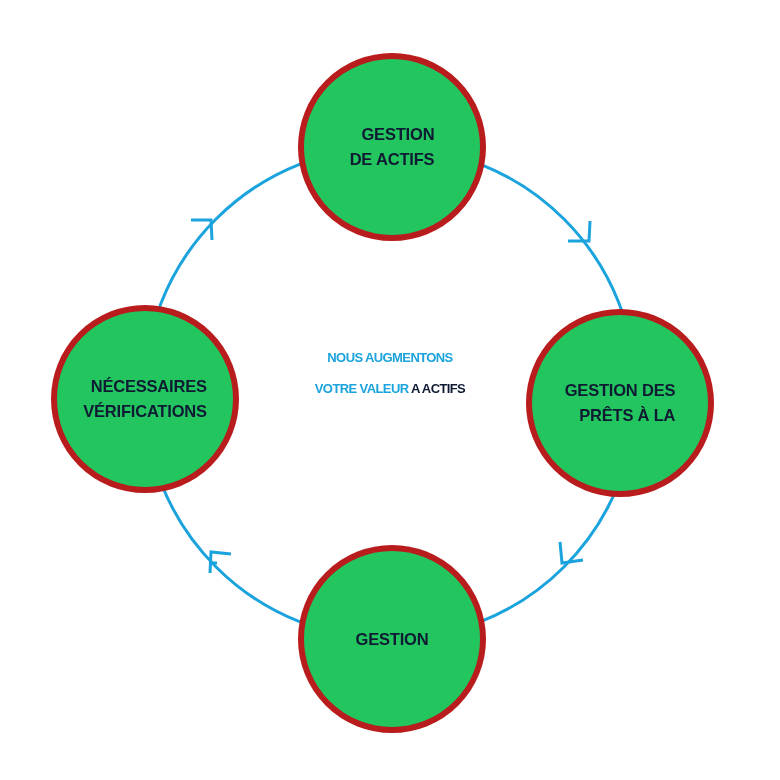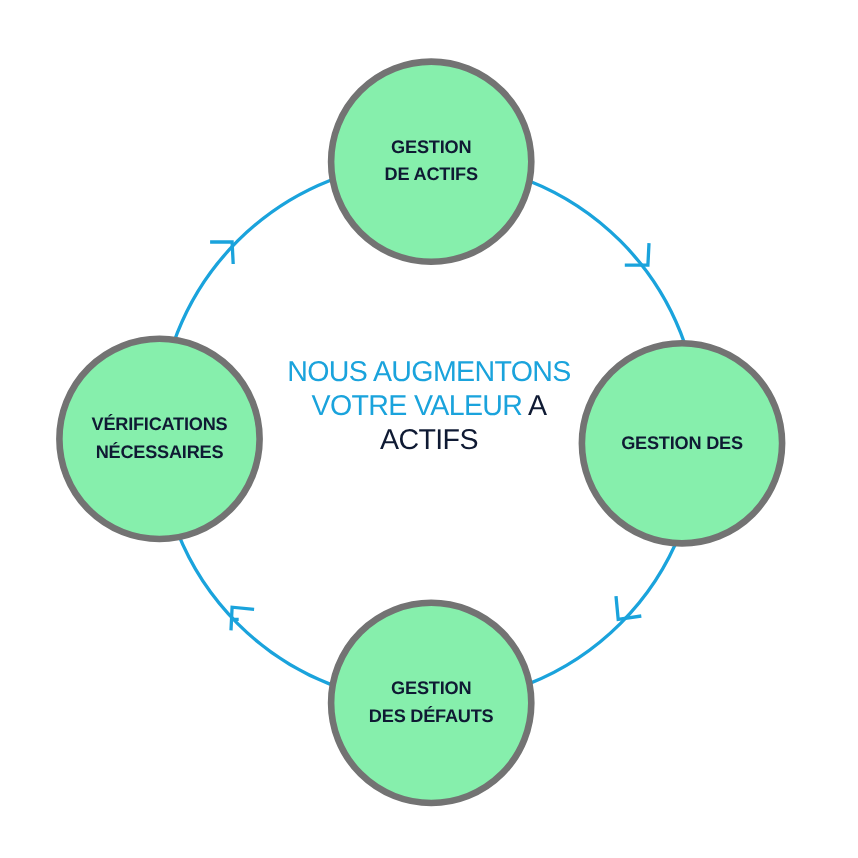--- a/index.html
+++ b/index.html
@@ -1,24 +1,24 @@
 <!DOCTYPE html>
 <html><head>
   <meta charset="utf-8">
   <style>
     html, body { margin: 0; padding: 0; background: #ffffff; }
     body { width: 780px; height: 780px; position: relative; overflow: hidden;
            font-family: "Liberation Sans", "DejaVu Sans", sans-serif; }
     svg.ring { position: absolute; left: 0; top: 0; }
     .node { position: absolute; width: 176px; height: 176px; border-radius: 50%;
-            background: #86efac; border: 6px solid #737373; box-sizing: content-box;
-            display: flex; align-items: center; justify-content: center; text-align: center; }
+            background: #22c55e; border: 6px solid #b91c1c; box-sizing: content-box;
+            display: flex; align-items: center; justify-content: center; text-align: right; }
     .node .label { color: #0f1a33; font-weight: bold; font-size: 16.5px; line-height: 25px; letter-spacing: -0.2px; }
-    .center-text { position: absolute; left: 240px; top: 322px; width: 300px; text-align: center;
-                   font-weight: normal; font-size: 26px; line-height: 31px; letter-spacing: -0.6px; }
+    .center-text { position: absolute; left: 240px; top: 342px; width: 300px; text-align: center;
+                   font-weight: bold; font-size: 13px; line-height: 31px; letter-spacing: -0.6px; }
     .accent { color: #1aa3dc; }
     .dark { color: #0f1a33; }
   </style>
 </head>
 <body>
 
 <svg class="ring" width="780" height="780">
   <circle cx="390" cy="393" r="246" fill="none" stroke="#1aa3dc" stroke-width="3"></circle>
 
   <g fill="none" stroke="#1aa3dc" stroke-width="3" stroke-linecap="butt">
@@ -32,33 +32,33 @@
 <div class="node" style="left:298px; top:53px;">
   <div class="label">
     <div>GESTION</div>
     <div>DE ACTIFS</div>
   </div>
 </div>
 
 <div class="node" style="left:526px; top:309px;">
   <div class="label">
     <div>GESTION DES</div>
+    <div>PRÊTS À LA</div>
   </div>
 </div>
 
 <div class="node" style="left:298px; top:545px;">
   <div class="label">
     <div>GESTION</div>
-    <div>DES DÉFAUTS</div>
   </div>
 </div>
 
 <div class="node" style="left:51px; top:305px;">
   <div class="label">
+    <div>NÉCESSAIRES</div>
     <div>VÉRIFICATIONS</div>
-    <div>NÉCESSAIRES</div>
   </div>
 </div>
 
 <div class="center-text">
   <div class="accent">NOUS AUGMENTONS</div>
   <div><span class="accent">VOTRE VALEUR</span><span class="dark"> A ACTIFS</span></div>
 </div>
 
 </body></html>

